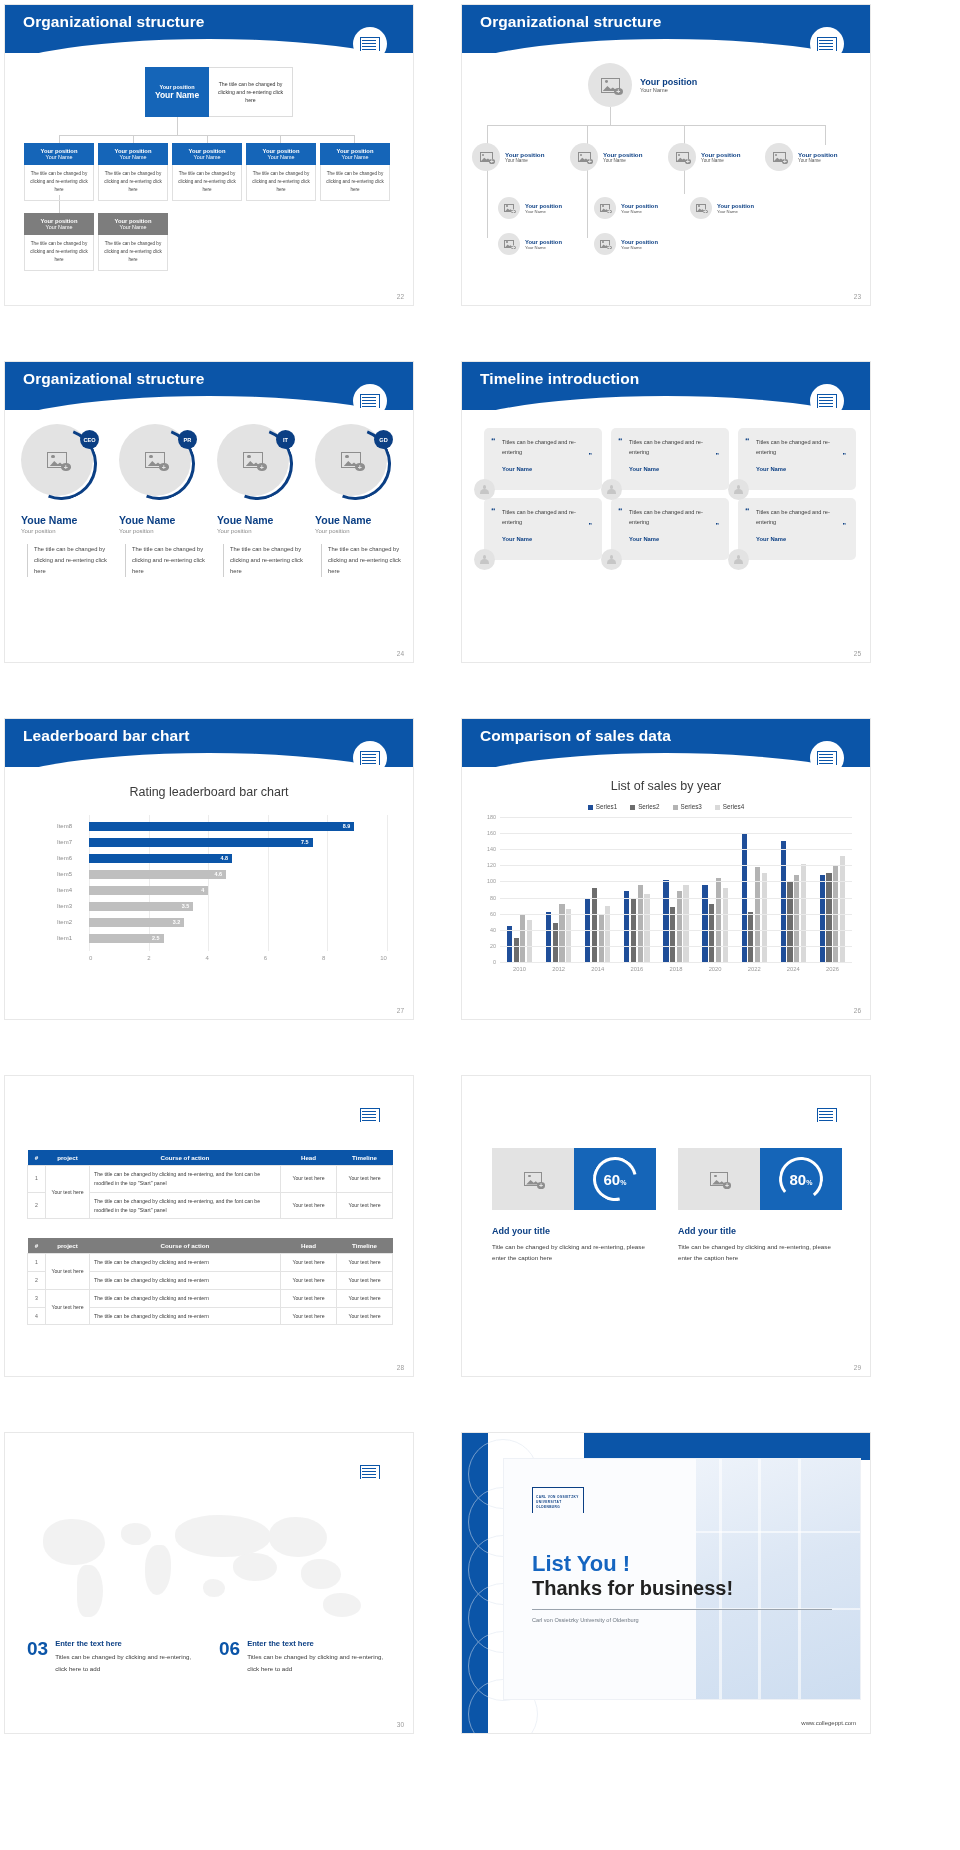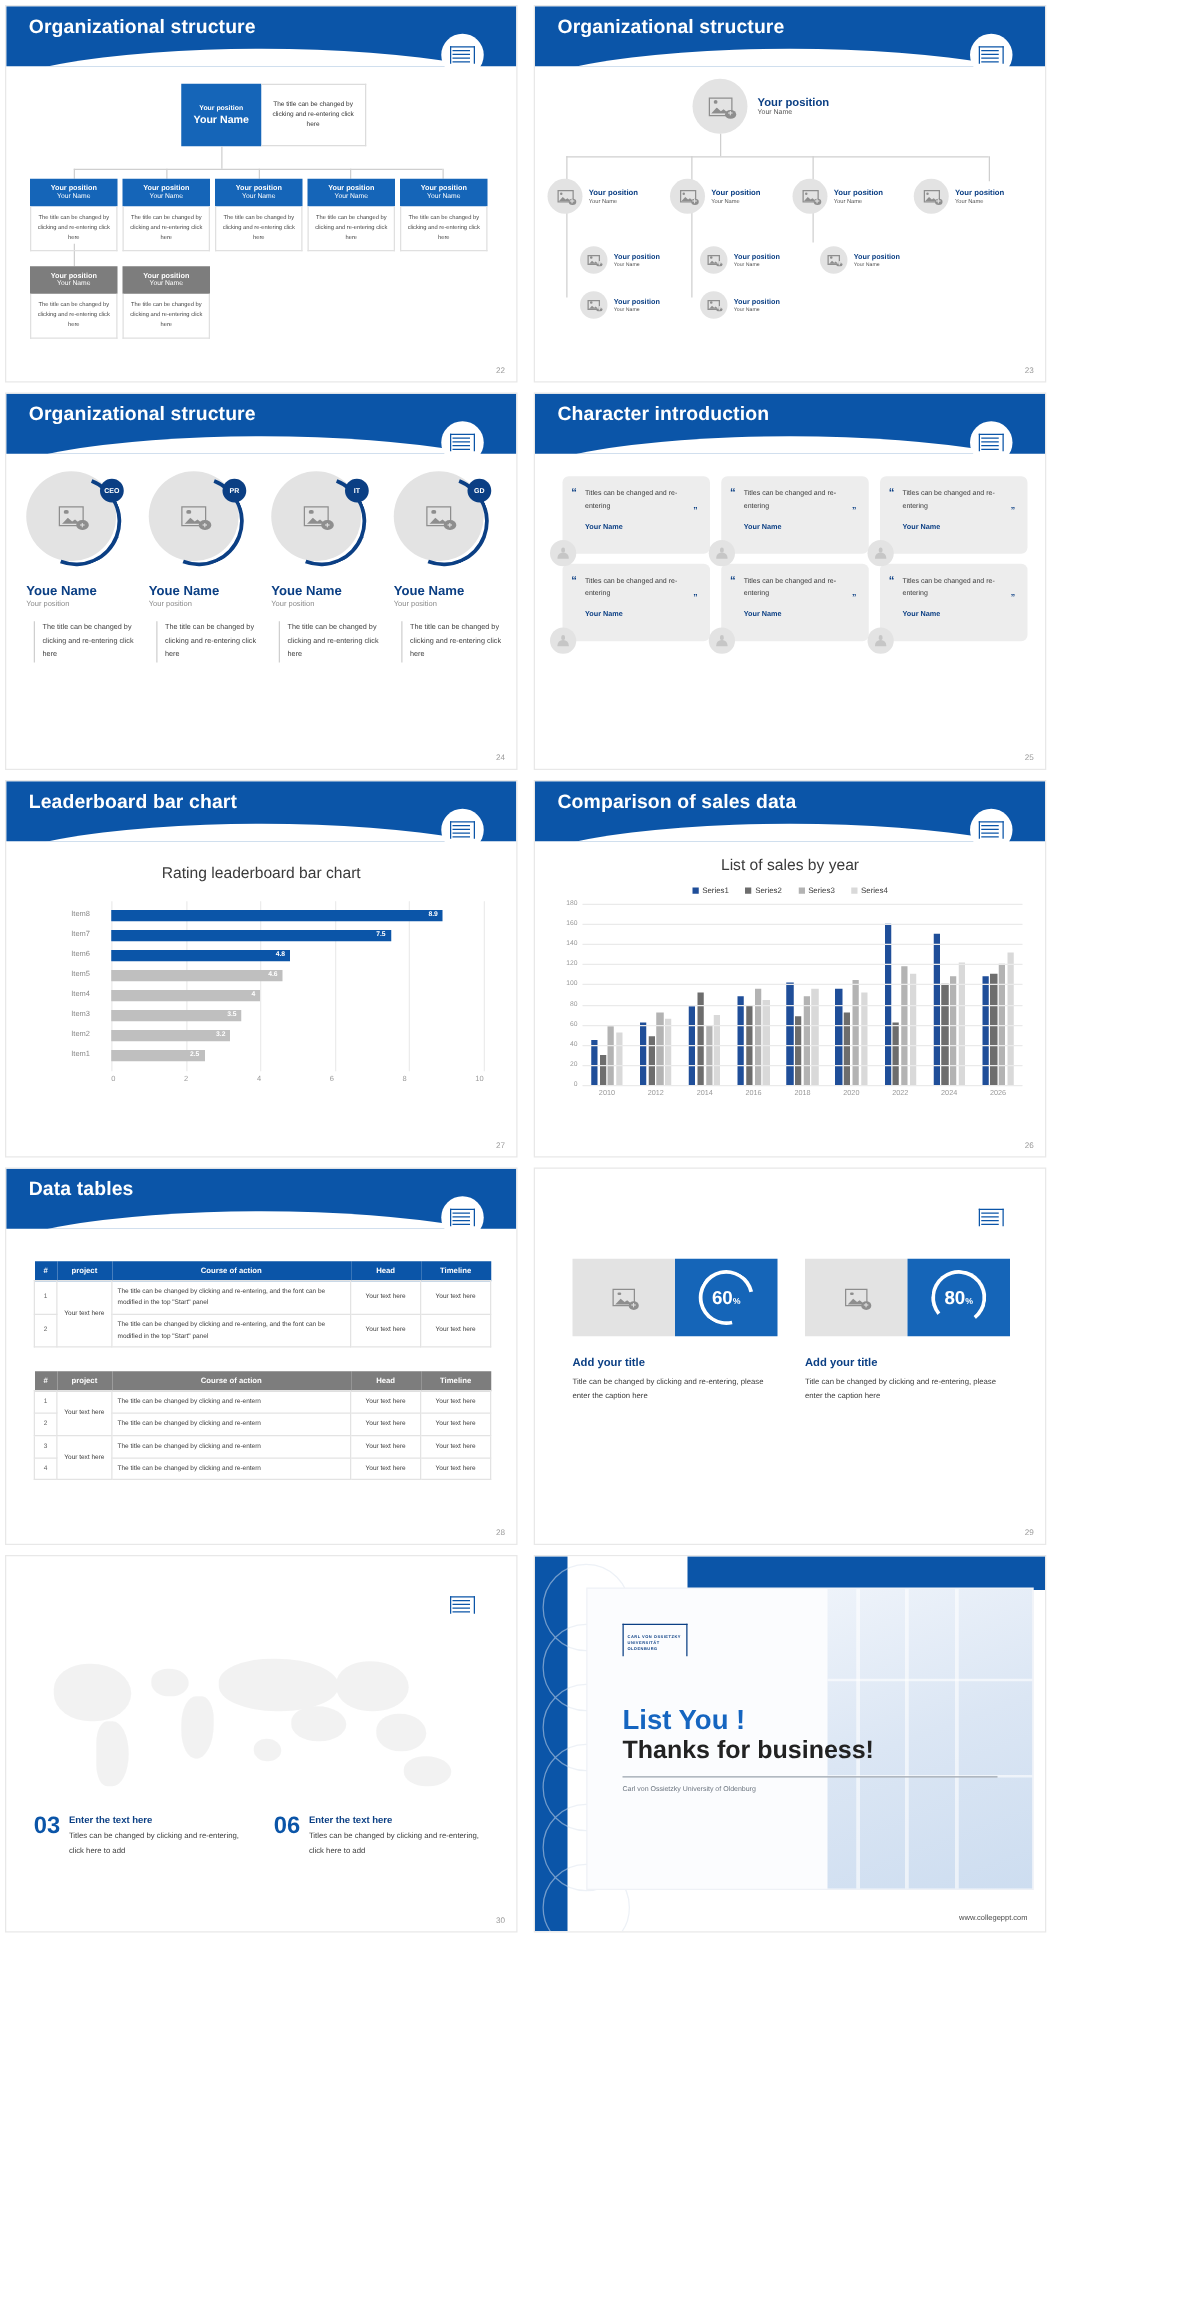--- a/index.html
+++ b/index.html
@@ -9,20 +9,21 @@
     font-family: "Liberation Sans", sans-serif;
     overflow: hidden;
   }
   .grid {
     display: grid;
     grid-template-columns: 410px 410px;
     grid-auto-rows: 310px;
     column-gap: 13px;
     row-gap: 0px;
     padding: 4px 63px 0 4px;
+    gap: 47px;
   }
   .slide {
     position: relative;
     width: 410px; height: 302px;
     background: #fff;
     overflow: hidden;
     border: 1px solid #e8e8e8;
   }
   
   .band {
@@ -573,21 +574,21 @@
         <div class="nm">Youe Name</div>
         <div class="ps">Your position</div>
         <div class="tx">The title can be changed by clicking and re-entering click here</div>
       </div>
     </div>
     <div class="pgnum">24</div>
   </div>
 
   <div class="slide">
     <div class="band curve-down">
-      <div class="title">Character introduction</div>
+      <div class="title">Timeline introduction</div>
     </div>
     <div class="logo-badge">
         <div class="lg">
           <i></i>
         </div>
       </div>
 
     <div class="ci">
       <div class="card">
         <span class="qo">“</span>
@@ -864,23 +865,20 @@
         <div>2018</div>
         <div>2020</div>
         <div>2022</div>
         <div>2024</div>
         <div>2026</div>
       </div>
     <div class="pgnum">26</div>
   </div>
 
   <div class="slide">
-    <div class="band curve-down">
-      <div class="title">Data tables</div>
-    </div>
     <div class="logo-badge">
         <div class="lg">
           <i></i>
         </div>
       </div>
 
     <table class="tbl" style="top:74px">
       <thead>
           <tr>
         <th style="width:18px">#</th>

